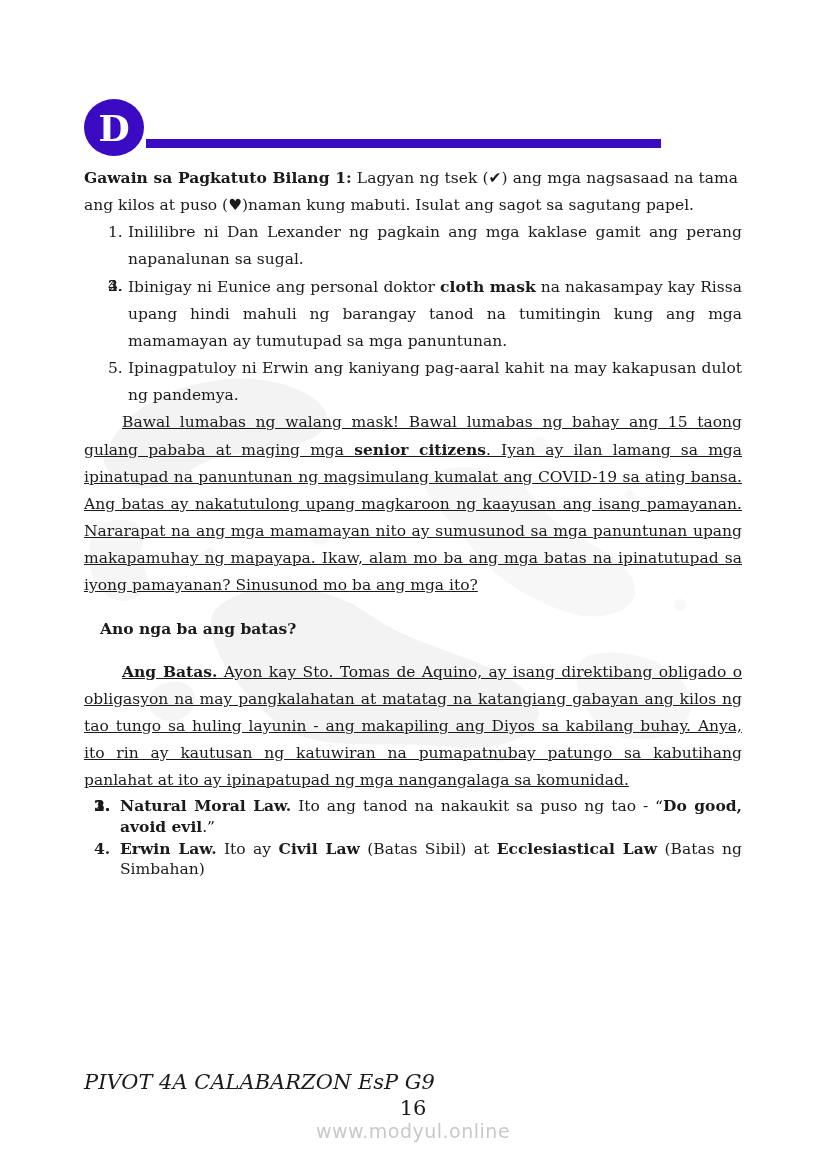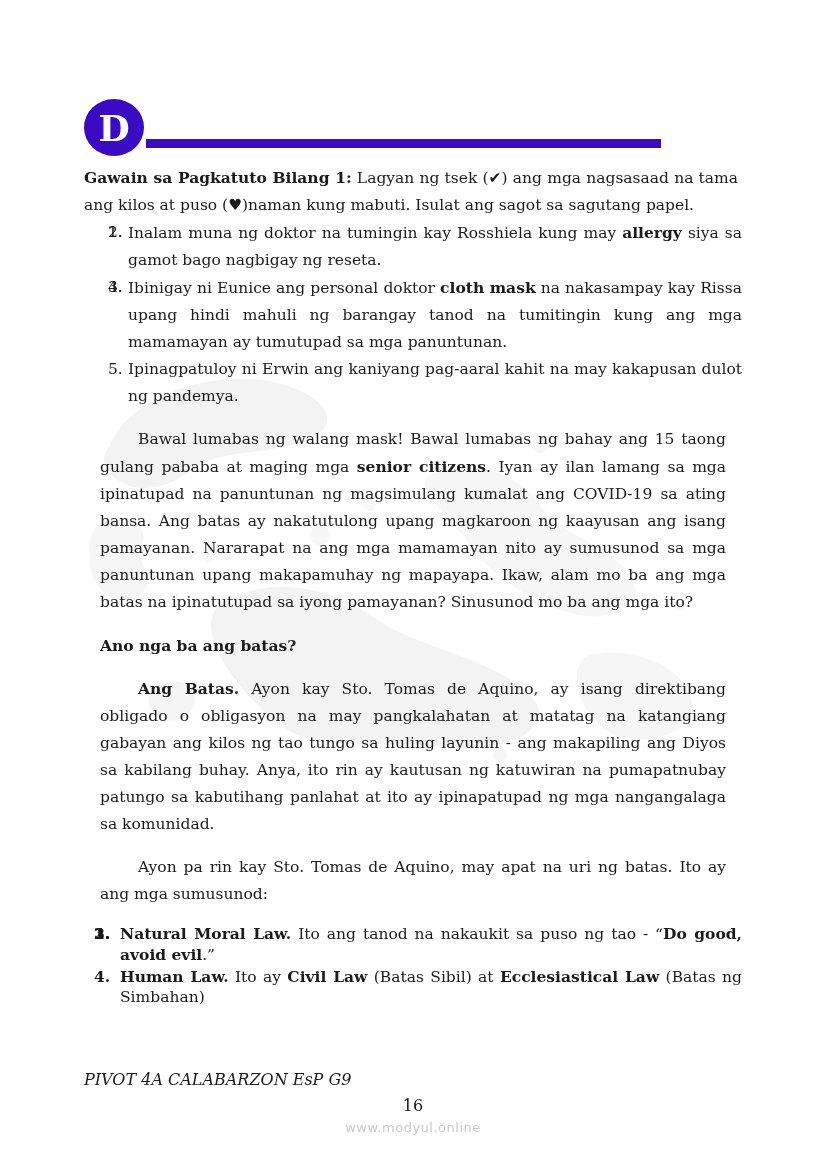--- a/index.html
+++ b/index.html
@@ -31,43 +31,43 @@
 
   
   .bodytext { font-size:15.5px; line-height:27px; text-align:justify; }
   .intro { margin:4px 4px 0 0; }
   b { font-weight:bold; }
 
   .checklist { margin:0; padding:0; }
   .check-item { position:relative; padding-left:44px; text-align:justify; }
   .check-item .num { position:absolute; left:24px; }
 
-  .para { margin:16px; text-indent:38px; text-align:justify; }
+  .para { margin:0; text-indent:38px; text-align:justify;text-decoration:underline; }
   .section-heading { font-weight:bold; margin:16px; text-align:left; }
 
   .laws { margin:2px 0 0 0; padding:0; font-size:15.5px; line-height:19.5px; }
   .law-item { position:relative; padding-left:36px; text-align:justify; margin:0 0 2px 0; }
   .law-item .num { position:absolute; left:10px; font-weight:bold; }
 
   
   .footer {
     position:absolute; left:84px; right:84px; top:1070px; z-index:2;
-    font-size:16px;
+    font-size:21px;
   }
   .footer-left { font-style:italic; }
   .footer-page {
     position:absolute; left:0; right:0; top:0; text-align:center;
     font-style:normal;
     margin-top:26px;
   }
   .site-watermark {
     position:absolute; left:0; right:0; top:1120px; z-index:2;
     text-align:center; color:#c9c9c9;
     font-family:"DejaVu Sans","Liberation Sans",sans-serif;
-    font-size:13px; letter-spacing:0.5px;
+    font-size:19px; letter-spacing:0.5px;
   }
 </style>
 </head>
 <body>
 
 <div class="page">
 
   <svg class="map-watermark" viewBox="0 0 650 430" xmlns="http://www.w3.org/2000/svg" aria-hidden="true">
     <g fill="#8f8f8f">
       <path d="M40,90 C60,40 150,10 215,30 C260,44 270,70 240,84 C200,102 150,92 120,116 C95,136 60,140 42,120 C30,107 33,100 40,90 Z" opacity="0.55"></path>
@@ -91,60 +91,59 @@
     <div class="header-row">
       <div class="d-badge">D</div>
       <div class="header-line"></div>
     </div>
 
     <p class="bodytext intro"><b>Gawain sa Pagkatuto Bilang 1:</b><span> Lagyan ng tsek (✔) ang mga nagsasaad na tama ang kilos at puso (♥)naman kung mabuti. Isulat ang sagot sa sagutang papel.</span></p>
 
     <div class="bodytext checklist">
       <div class="check-item">
         <span class="num">1.</span>
+        <span><span>Inililibre ni Dan Lexander ng pagkain ang mga kaklase gamit ang perang napanalunan sa sugal.</span></span>
       </div>
       <div class="check-item">
         <span class="num">2.</span>
-        <span><span>Inalam muna ng doktor na tumingin kay Rosshiela kung may </span><b>allergy</b><span> siya sa gamot bago nagbigay ng reseta.</span></span>
       </div>
       <div class="check-item">
         <span class="num">3.</span>
       </div>
       <div class="check-item">
         <span class="num">4.</span>
         <span><span>Ibinigay ni Eunice ang personal doktor </span><b>cloth mask</b><span> na nakasampay kay Rissa upang hindi mahuli ng barangay tanod na tumitingin kung ang mga mamamayan ay tumutupad sa mga panuntunan.</span></span>
       </div>
       <div class="check-item">
         <span class="num">5.</span>
         <span><span>Ipinagpatuloy ni Erwin ang kaniyang pag-aaral kahit na may kakapusan dulot ng pandemya.</span></span>
       </div>
     </div>
 
     <p class="bodytext para"><span>Bawal lumabas ng walang mask! Bawal lumabas ng bahay ang 15 taong gulang pababa at maging mga </span><b>senior citizens</b><span>. Iyan ay ilan lamang sa mga ipinatupad na panuntunan ng magsimulang kumalat ang COVID-19 sa ating bansa. Ang batas ay nakatutulong upang magkaroon ng kaayusan ang isang pamayanan. Nararapat na ang mga mamamayan nito ay sumusunod sa mga panuntunan upang makapamuhay ng mapayapa. Ikaw, alam mo ba ang mga batas na ipinatutupad sa iyong pamayanan? Sinusunod mo ba ang mga ito?</span></p>
 
     <p class="bodytext section-heading">Ano nga ba ang batas?</p>
 
     <p class="bodytext para"><b>Ang Batas.</b><span> Ayon kay Sto. Tomas de Aquino, ay isang direktibang obligado o obligasyon na may pangkalahatan at matatag na katangiang gabayan ang kilos ng tao tungo sa huling layunin - ang makapiling ang Diyos sa kabilang buhay. Anya, ito rin ay kautusan ng katuwiran na pumapatnubay patungo sa kabutihang panlahat at ito ay ipinapatupad ng mga nangangalaga sa komunidad.</span></p>
 
-    <p class="bodytext para">Ayon pa rin kay Sto. Tomas de Aquino, may apat na uri ng batas. Ito ay ang mga sumusunod:</p>
 
     <div class="laws">
       <div class="law-item">
         <span class="num">1.</span>
       </div>
       <div class="law-item">
         <span class="num">2.</span>
       </div>
       <div class="law-item">
         <span class="num">3.</span>
         <span><b>Natural Moral Law.</b><span> Ito ang tanod na nakaukit sa puso ng tao - “</span><b>Do good, avoid evil</b><span>.”</span></span>
       </div>
       <div class="law-item">
         <span class="num">4.</span>
-        <span><b>Human Law.</b><span> Ito ay </span><b>Civil Law</b><span> (Batas Sibil) at </span><b>Ecclesiastical Law</b><span> (Batas ng Simbahan)</span></span>
+        <span><b>Erwin Law.</b><span> Ito ay </span><b>Civil Law</b><span> (Batas Sibil) at </span><b>Ecclesiastical Law</b><span> (Batas ng Simbahan)</span></span>
       </div>
     </div>
 
   </div>
 
   <div class="footer">
     <span class="footer-left">PIVOT 4A CALABARZON EsP G9</span>
     <span class="footer-page">16</span>
   </div>
 

